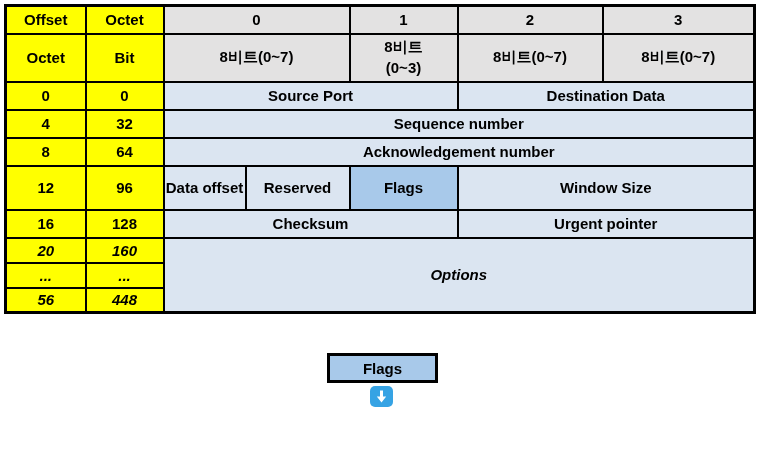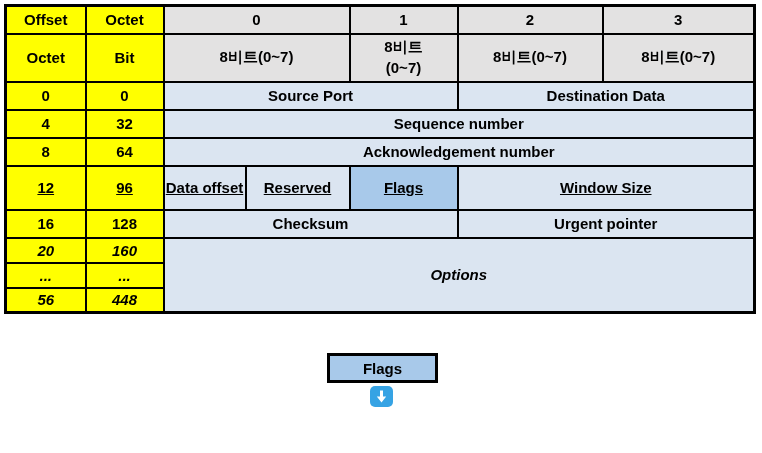--- a/index.html
+++ b/index.html
@@ -50,21 +50,21 @@
     border: 3px solid var(--border-black);
   }
   .y  { background: var(--yellow); }
   .g  { background: var(--header-gray); }
   .lb { background: var(--light-blue); margin-left: 16px; }
   .mb { background: var(--medium-blue); }
   .pre { white-space: pre-line; line-height: 1.35; }
   .r1  td { height: 28px; }
   .r2  td { height: 48px; }
   .r3  td, .r4 td, .r5 td, .r7 td { height: 28px; }
-  .r6  td { height: 44px; text-decoration: underline; }
+  .r6  td { height: 44px; }
   .r8  td, .r9 td, .r10 td { height: 25px; font-style: italic; }
   .flags-callout {
     position: absolute;
     left: 327px;
     top: 353px;
     width: 111px;
     height: 30px;
     background: var(--medium-blue);
     border: 3px solid var(--border-black);
     display: flex;
@@ -110,21 +110,21 @@
         <td class="g" colspan="2">0</td>
         <td class="g">1</td>
         <td class="g">2</td>
         <td class="g">3</td>
       </tr>
       <tr class="r2">
         <td class="y">Octet</td>
         <td class="y">Bit</td>
         <td class="g pre" colspan="2">8비트(0~7)</td>
         <td class="g pre">8비트
-(0~7)</td>
+(0~3)</td>
         <td class="g pre">8비트(0~7)</td>
         <td class="g pre">8비트(0~7)</td>
       </tr>
       <tr class="r3">
         <td class="y">0</td>
         <td class="y">0</td>
         <td class="lb" colspan="3">Source Port</td>
         <td class="lb" colspan="2">Destination Data</td>
       </tr>
       <tr class="r4">

